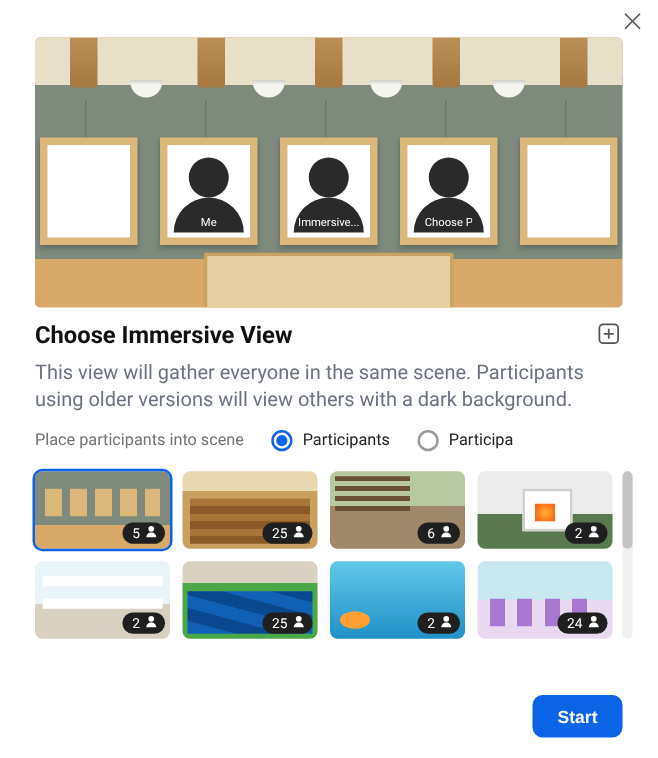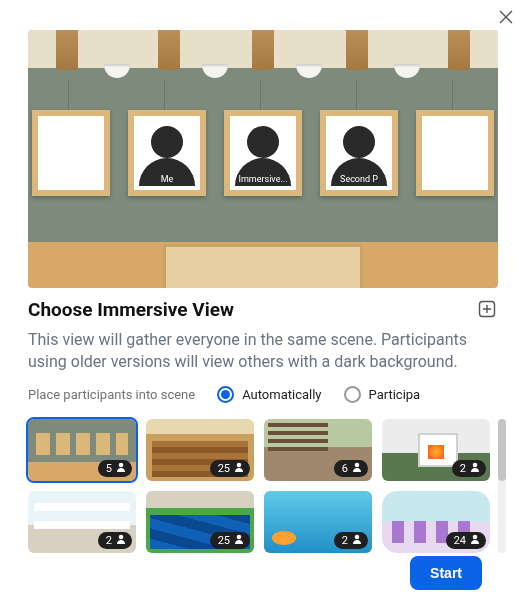--- a/index.html
+++ b/index.html
@@ -21,21 +21,21 @@
     display: flex;
     align-items: center;
     justify-content: center;
     color: #555;
   }
   .close-btn svg { width: 14px; height: 14px; }
 
   .preview {
     margin: 30px 28px 0 28px;
     width: 470px;
-    height: 258px;
+    height: 216px;
     border-radius: 4px;
     overflow: hidden;
     position: relative;
     background: linear-gradient(#c8a878 0%, #c8a878 14%, #7d8a7c 14%, #7d8a7c 82%, #d8a868 82%, #d8a868 100%);
   }
   
   .ceiling {
     position: absolute;
     top: 0; left: 0; right: 0;
     height: 38px;
@@ -274,27 +274,27 @@
     background: radial-gradient(circle,#ffb030,#ff5510); }
   .t-kitchen { background: linear-gradient(#e8f4f8 0%,#e8f4f8 55%, #d8d0c0 55%); }
   .t-kitchen::before { content:""; position:absolute; top:30px; left:6px; right:6px; height:8px;
     background:#fff; box-shadow:0 -18px 0 #fff; }
   .t-stadium { background: linear-gradient(#d8d0c0 0%,#d8d0c0 28%, #4aa848 28%); }
   .t-stadium::before { content:""; position:absolute; top:24px; left:4px; right:4px; bottom:4px;
     background: repeating-linear-gradient(15deg,#1060b8 0 10px, #0a4890 10px 20px); }
   .t-underwater { background: linear-gradient(#60c8e8,#2090c8); }
   .t-underwater::before { content:""; position:absolute; top:40px; left:8px; width:24px; height:14px;
     background:#ffa030; border-radius:50%; }
-  .t-learning { background: linear-gradient(#c8e8f0 0%,#c8e8f0 50%, #e8d8f0 50%); border-radius: 15px; }
+  .t-learning { background: linear-gradient(#c8e8f0 0%,#c8e8f0 50%, #e8d8f0 50%); }
   .t-learning::before { content:""; position:absolute; top:30px; left:10px; right:10px; height:22px;
     background: repeating-linear-gradient(90deg,#a878d0 0 12px, transparent 12px 22px); }
 
   .start-btn {
     position: absolute;
-    right: 44px;
+    right: 28px;
     bottom: 16px;
     background: #0b63e5;
     color: #fff;
     border: none;
     border-radius: 8px;
     font-size: 14px;
     font-weight: 600;
     padding: 9px 20px;
     cursor: pointer;
   }
@@ -342,21 +342,21 @@
             <div class="body"></div>
         <span class="avatar-label">Immersive...</span>
       </div>
         </div>
     </div>
     <div class="frame">
       <div class="frame-inner">
           <div class="avatar-silhouette">
         <div class="head"></div>
             <div class="body"></div>
-        <span class="avatar-label">Second P</span>
+        <span class="avatar-label">Choose P</span>
       </div>
         </div>
     </div>
     <div class="frame">
       <div class="frame-inner"></div>
     </div>
   </div>
 
   <div class="bench"></div>
 </div>
@@ -372,21 +372,21 @@
           </svg>
       </span>
     </div>
   </div>
   <p class="subtitle">This view will gather everyone in the same scene. Participants using older versions will view others with a dark background.</p>
 
   <div class="placement-row">
     <span class="placement-label">Place participants into scene</span>
     <div class="radio-opt">
       <span class="radio selected"></span>
-      <span>Automatically</span>
+      <span>Participants</span>
     </div>
     <div class="radio-opt">
       <span class="radio"></span>
       <span>Participa</span>
     </div>
   </div>
 </div>
 
 <div class="thumb-wrap">
   <div class="thumb-grid">

